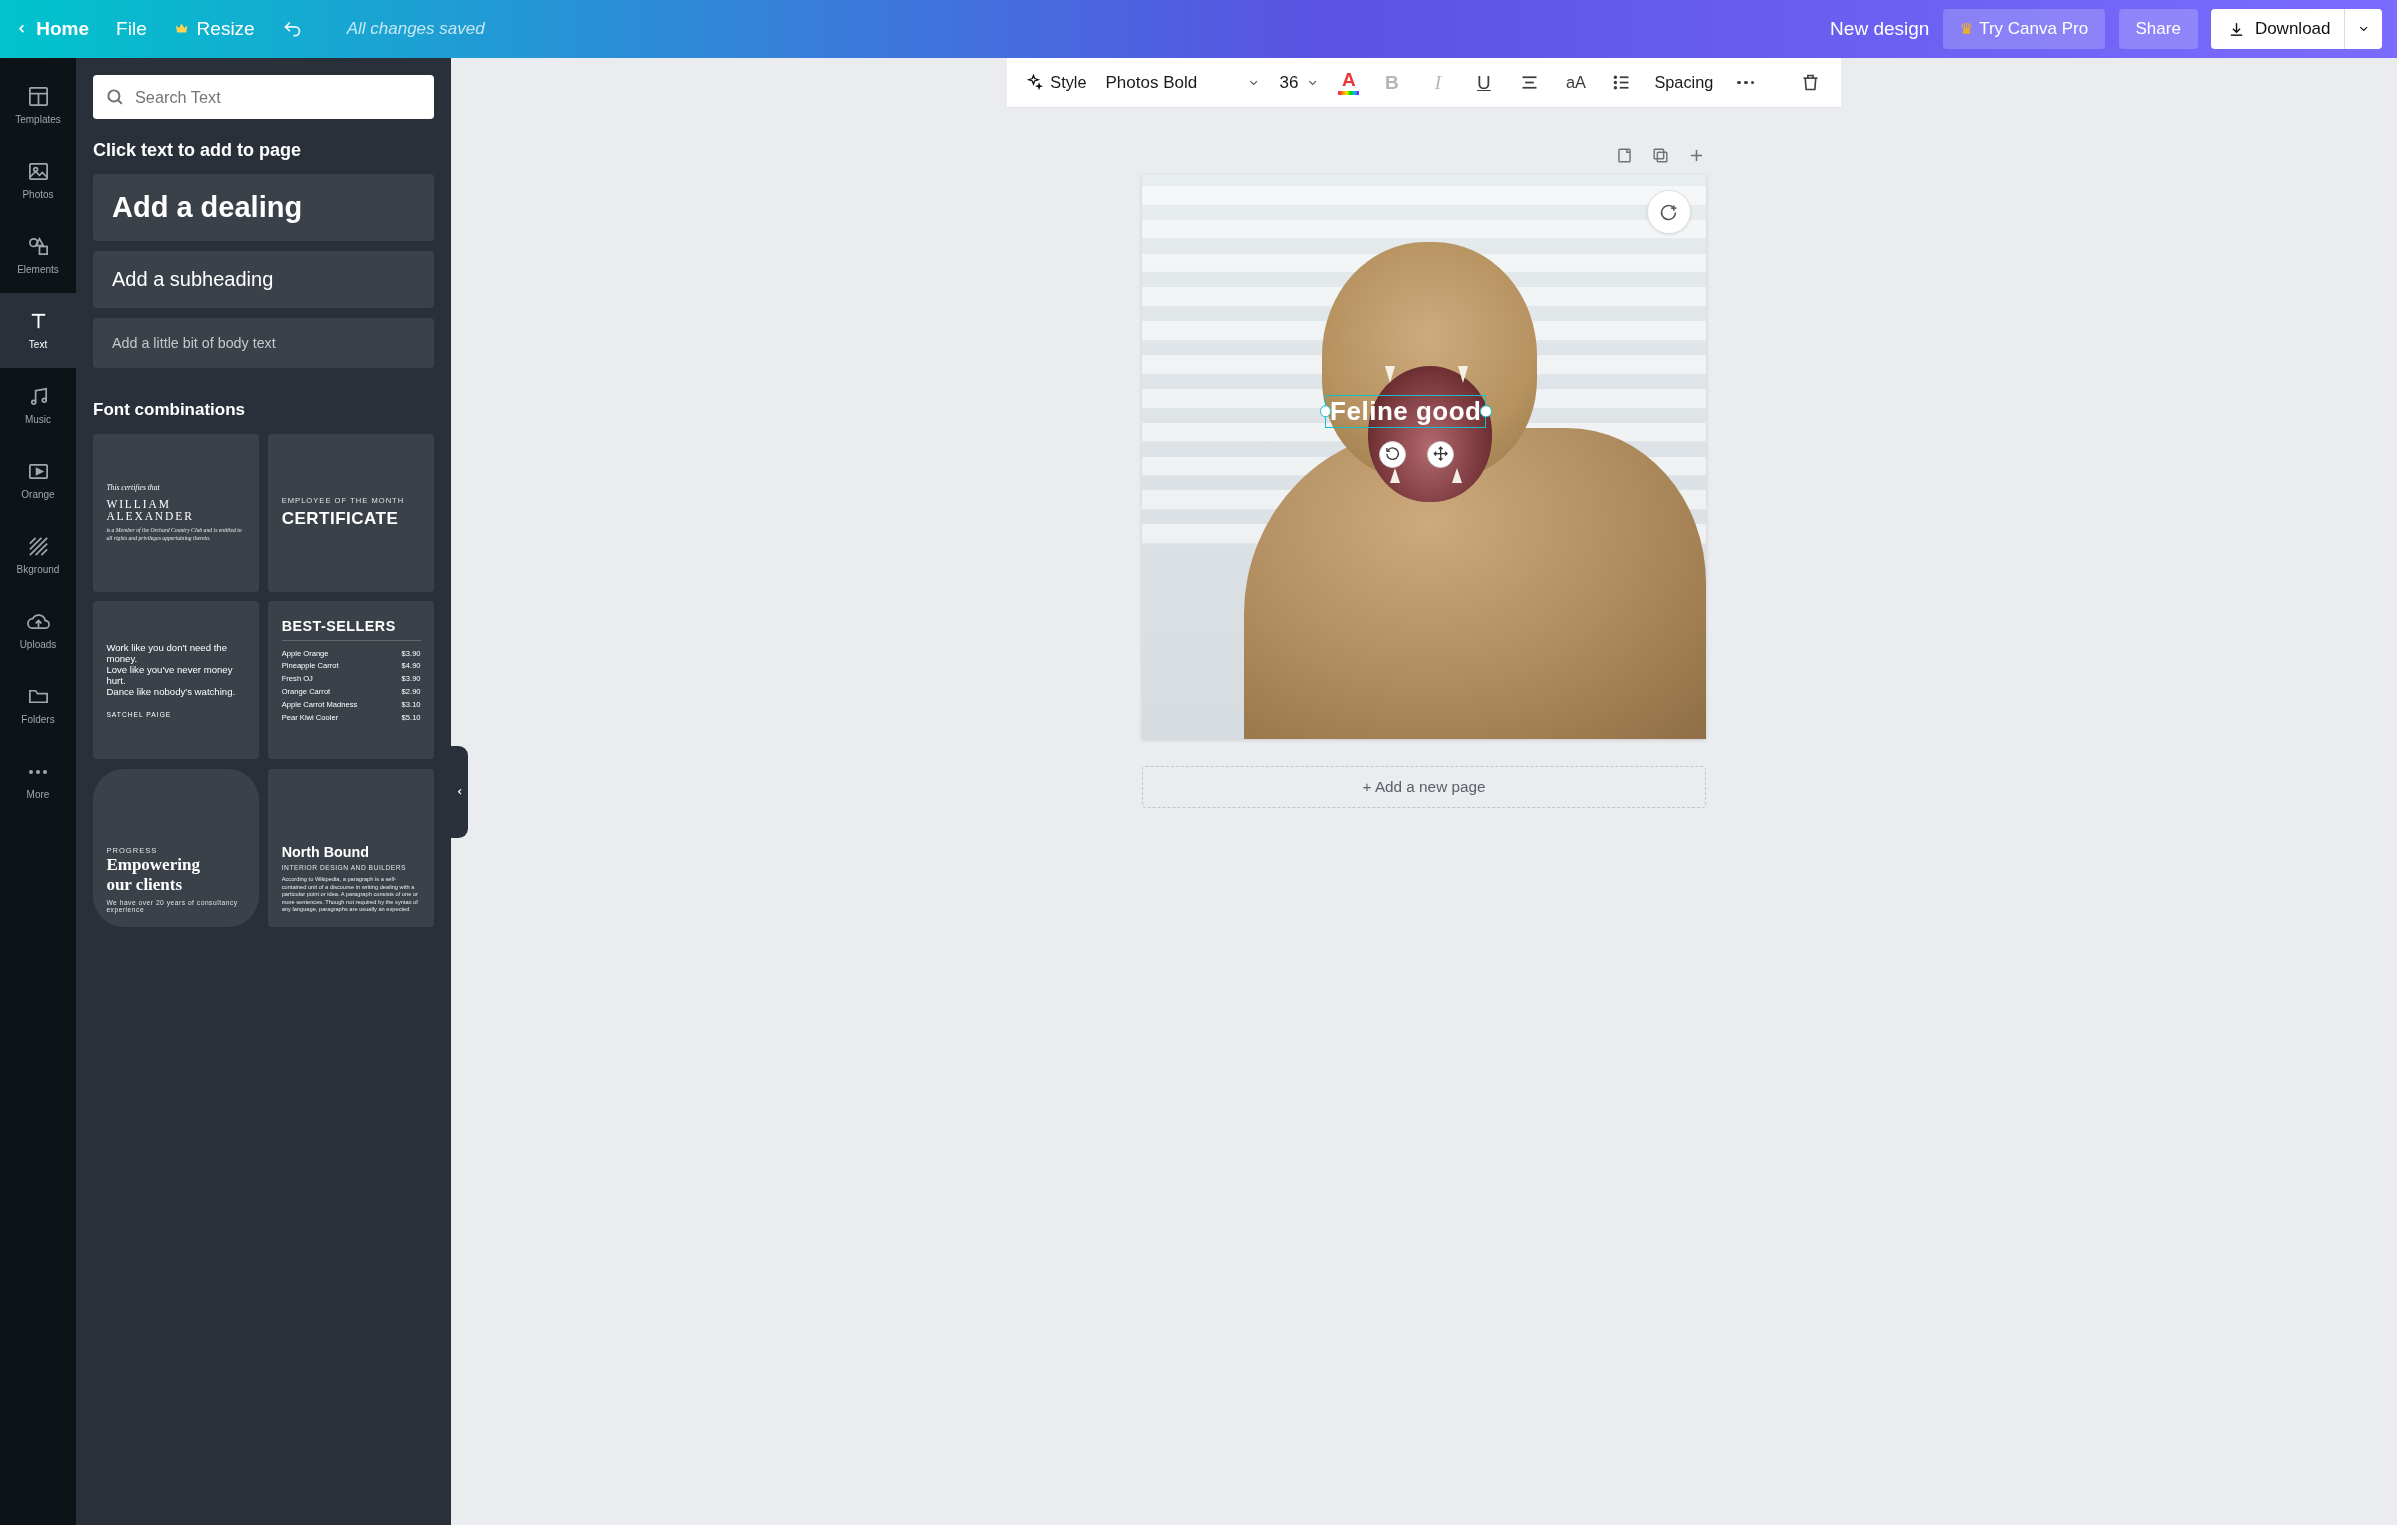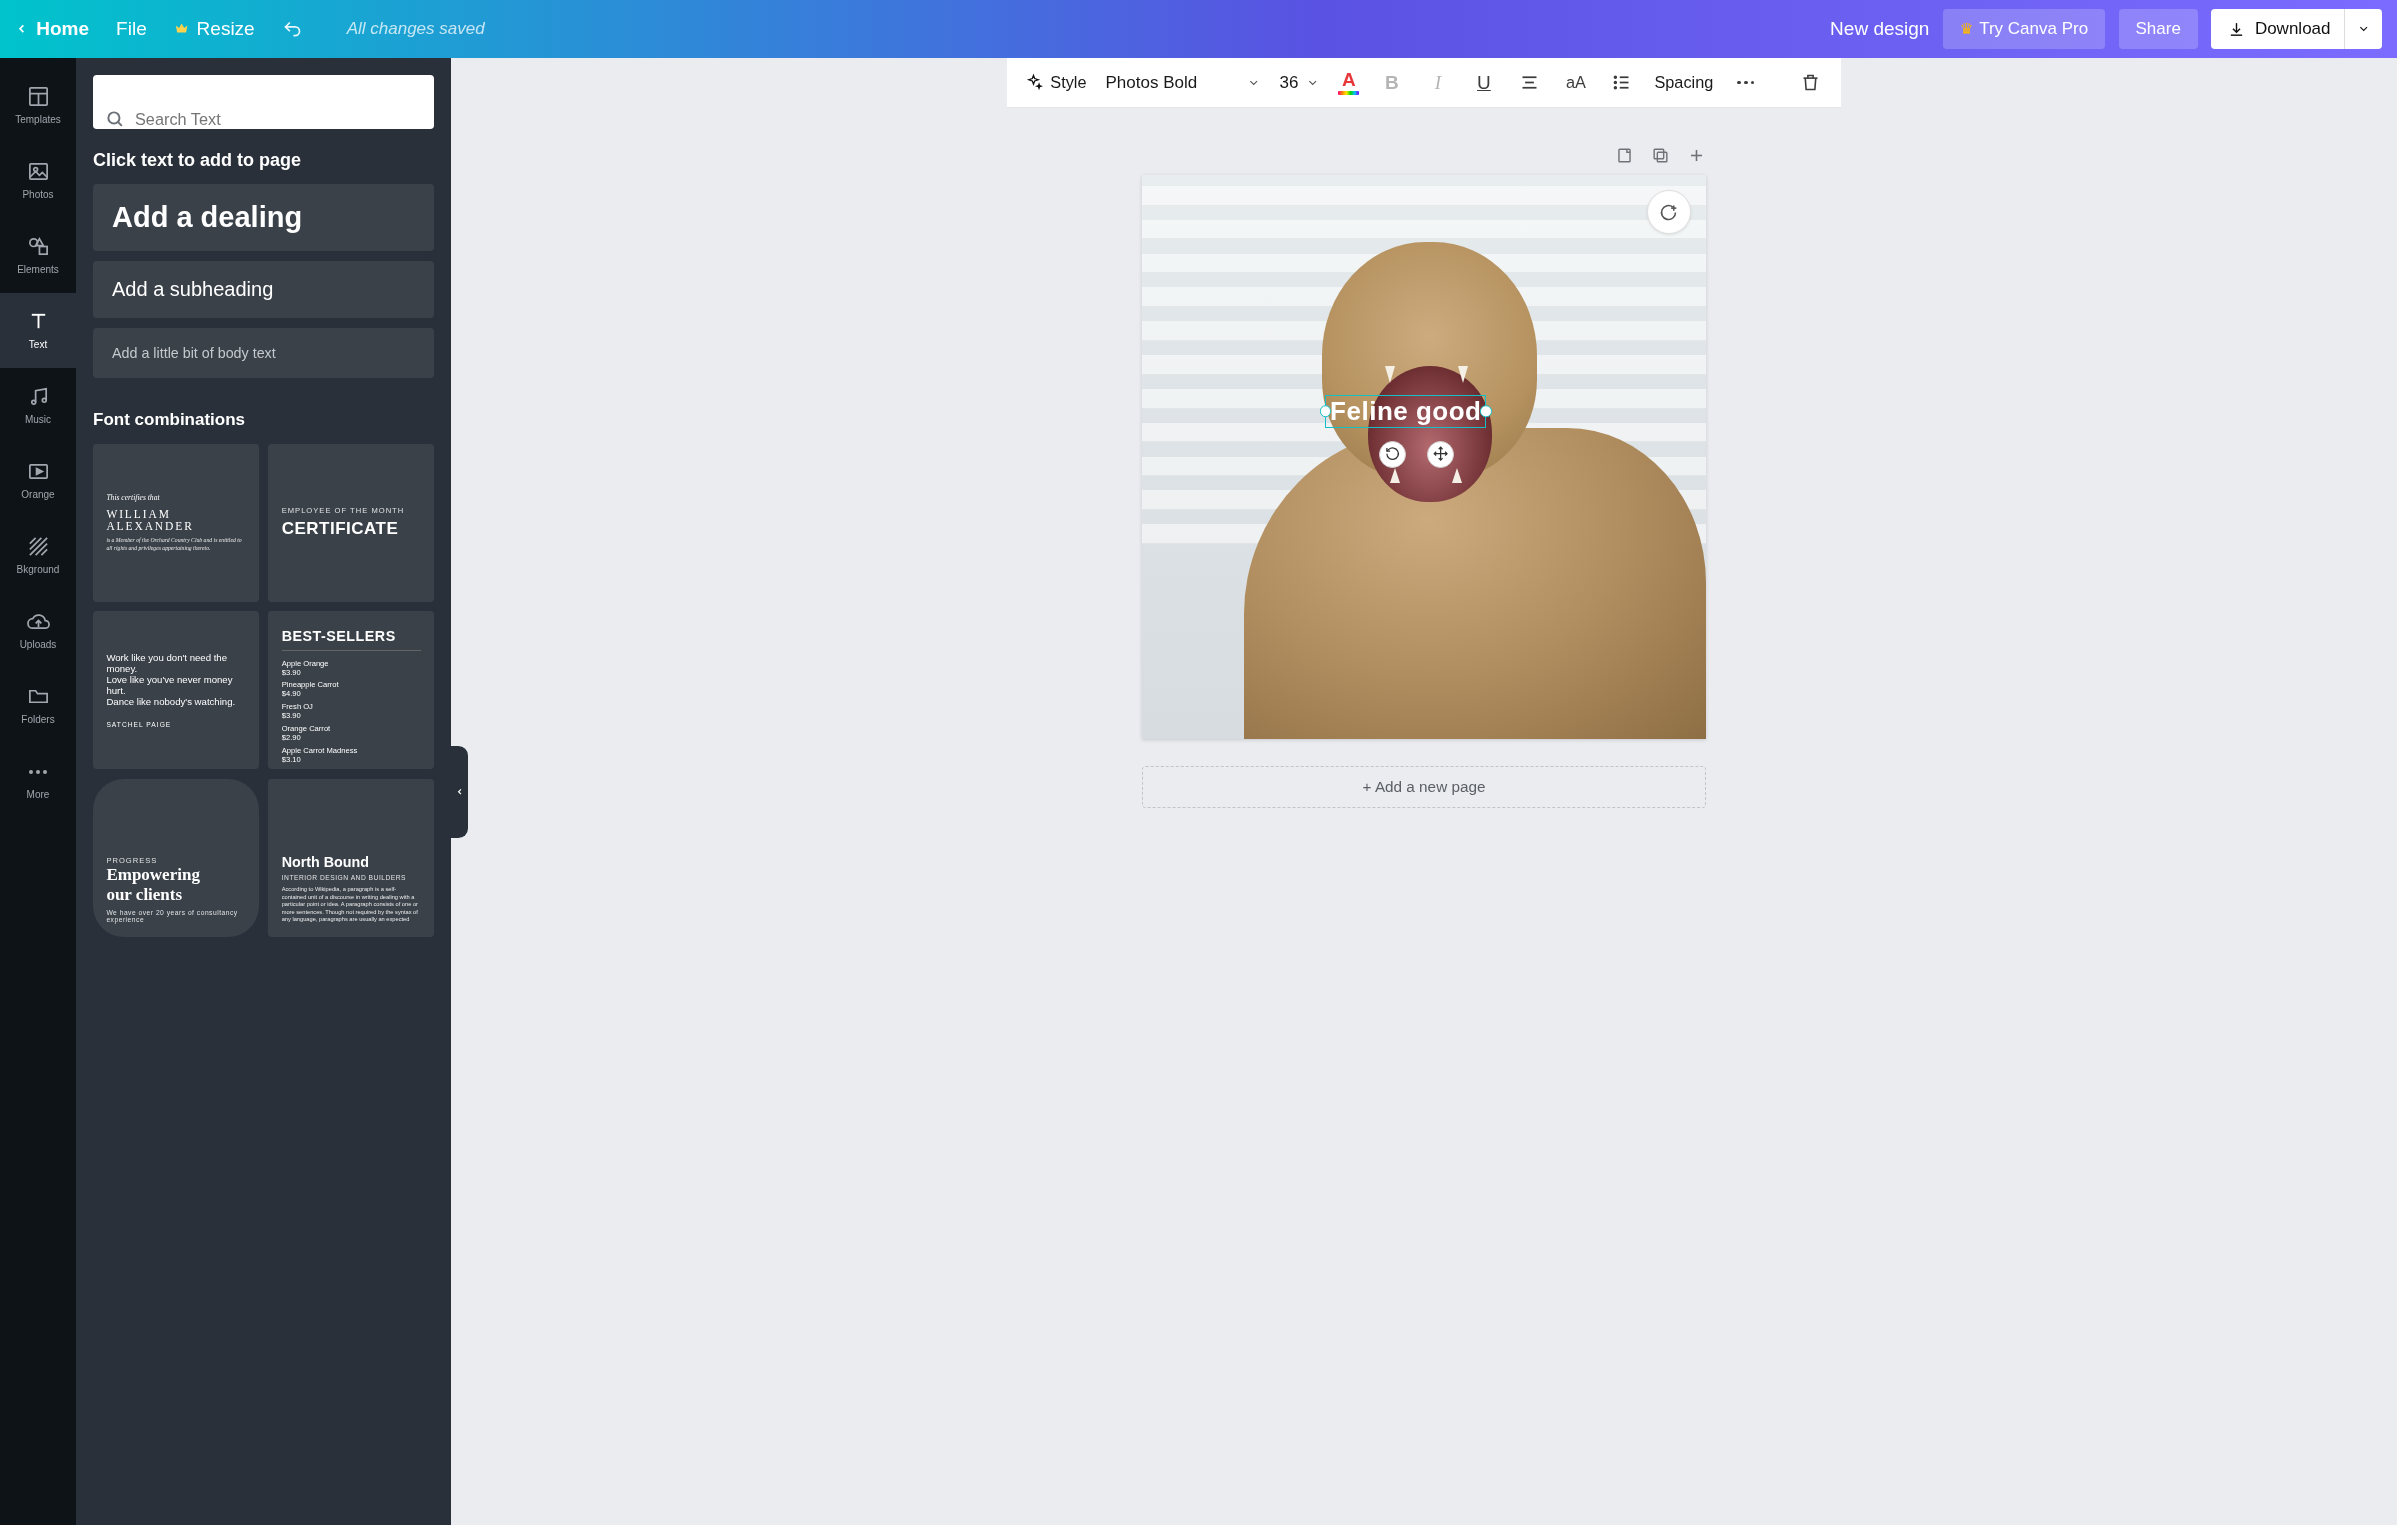--- a/index.html
+++ b/index.html
@@ -33,34 +33,34 @@
 .main { flex: 1; display: flex; min-height: 0; }
 
 
 .vnav { width: 76px; background: #0e1318; display: flex; flex-direction: column; align-items: center; padding-top: 9.6px; }
 .vnav-item { width: 76px; height: 75px; display: flex; flex-direction: column; align-items: center; justify-content: center; gap: 5.7px; color: #a0a6ad; font-size: 10px; cursor: pointer; }
 .vnav-item.active { background: #293039; color: #fff; }
 .vnav-item svg, .vnav-item .ico { width: 23px; height: 23px; }
 
 
 .panel { width: 375px; background: #293039; display: flex; flex-direction: column; padding: 17px; overflow-y: auto; position: relative; }
-.searchbox { background: #fff; border-radius: 3.8px; height: 54px; display: flex; align-items: flex-end; padding: 0 13.4px; gap: 9.6px; color: #6b7177; }
+.searchbox { background: #fff; border-radius: 3.8px; height: 44px; display: flex; align-items: center; padding: 0 13.4px; gap: 9.6px; color: #6b7177; }
 .searchbox input { border: none; outline: none; flex:1; font-size: 16.3px; color:#111; }
 .panel h2 { color: #fff; font-size: 18px; font-weight: 700; margin: 21px 0 13.4px; }
 .card { background: #3a4149; border-radius: 3.8px; color: #fff; padding: 17px 19px; margin-bottom: 9.6px; cursor: pointer; }
 .card.heading { font-size: 29px; font-weight: 800; }
 .card.subheading { font-size: 20px; font-weight: 500; }
 .card.body { font-size: 14.3px; color: #c5c9cd; }
 .panel h3 { color: #fff; font-size: 17px; font-weight: 700; margin: 23px 0 13.4px; }
 .grid { display: grid; grid-template-columns: 1fr 1fr; gap: 9.6px; }
 .tile { background: #3a4149; border-radius: 3.8px; height: 158px; padding: 13.4px; color: #fff; font-size: 8.6px; display:flex; flex-direction:column; justify-content:center; cursor:pointer; overflow:hidden; }
 .tile .t-eyebrow { font-size: 7.6px; letter-spacing: 1px; opacity:.85; }
 .tile .t-title { font-size: 14.3px; font-weight: 700; margin-top:3.8px; letter-spacing: 0.5px;}
 .tile .t-line { border-top:1px solid #666; margin:5.7px 0; }
-.tile .row { display:flex; justify-content:space-between; font-size:7.6px; margin:1.9px 0;flex-direction:column; }
+.tile .row { display:flex; justify-content:space-between; font-size:7.6px; margin:1.9px 0; }
 .tile.quote { font-family: Georgia, serif; font-size: 9.6px; }
 .tile.quote .attr { font-size:6.7px; letter-spacing:1px; margin-top:13.4px; display:block;}
 .tile .big { font-family: Georgia, serif; font-size: 17px; font-weight:700; line-height:1.2; }
 .tile .tiny { font-size: 6.7px; letter-spacing:0.5px; opacity:.85; margin-top:3.8px; display:block;}
 .tile .para { font-size: 5.7px; line-height:1.3; margin-top:5.7px; opacity:.9; }
 .tile .cert-italic { font-style: italic; font-family: Georgia, serif; font-size:7.6px; }
 .tile .cert-name { font-family: Georgia, serif; letter-spacing:1.9px; font-size:11.5px; margin:5.7px 0;}
 .tile .cert-sub { font-style: italic; font-family: Georgia, serif; font-size:5.7px; line-height:1.3; opacity:.9;}
 
 

